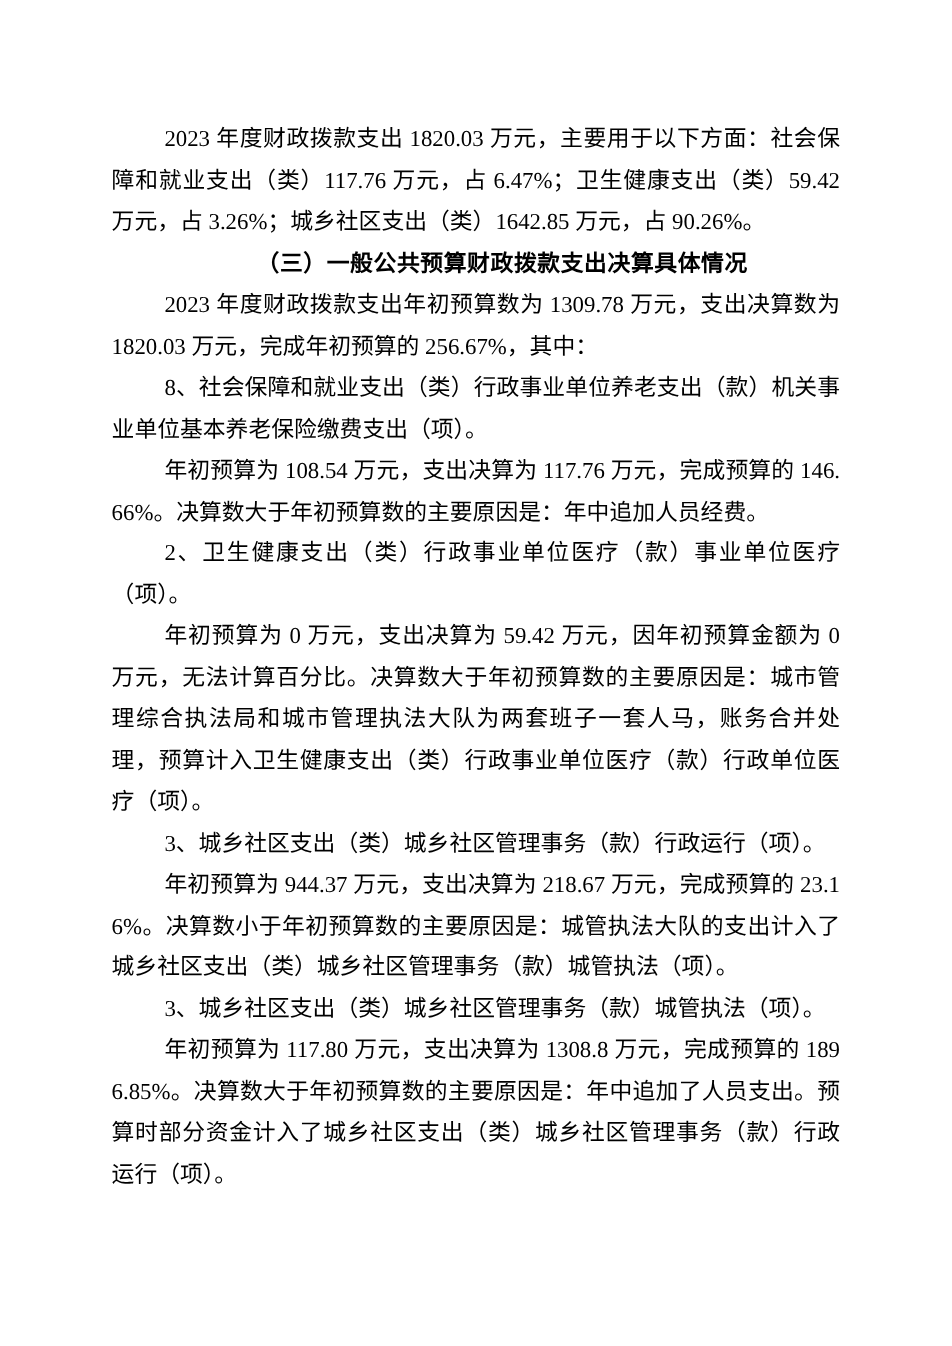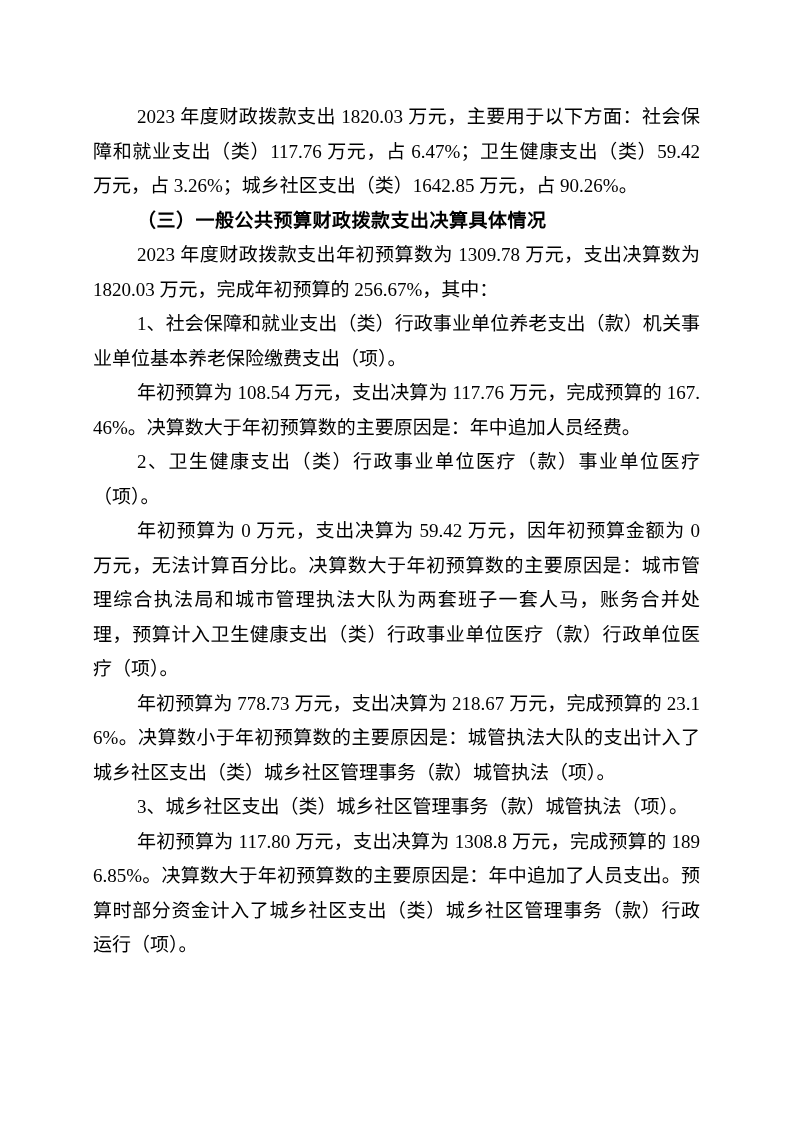--- a/index.html
+++ b/index.html
@@ -25,35 +25,36 @@
     padding: 0;
     font-family: "Liberation Serif", "DejaVu Serif", serif;
     font-size: 19px;
     line-height: 34.5px;
     color: #000000;
     text-align: justify;
     text-indent: 44px;
     word-break: break-all;
   }
   .para.heading {
-    font-family: Liberation Sans, sans-serif;
+    font-family: Liberation Mono, monospace;
     font-weight: 700;
-    text-align: left;
+    text-align: center;
     letter-spacing: 0.5px;
   }
 </style>
 </head>
 <body>
 
 <div class="page">
   <div class="content">
     <p class="para">2023 年度财政拨款支出 1820.03 万元，主要用于以下方面：社会保障和就业支出（类）117.76 万元，占 6.47%；卫生健康支出（类）59.42 万元，占 3.26%；城乡社区支出（类）1642.85 万元，占 90.26%。</p>
     <p class="para heading">（三）一般公共预算财政拨款支出决算具体情况</p>
     <p class="para">2023 年度财政拨款支出年初预算数为 1309.78 万元，支出决算数为 1820.03 万元，完成年初预算的 256.67%，其中：</p>
-    <p class="para">1、社会保障和就业支出（类）行政事业单位养老支出（款）机关事业单位基本养老保险缴费支出（项）。</p>
-    <p class="para">年初预算为 108.54 万元，支出决算为 117.76 万元，完成预算的 167.46%。决算数大于年初预算数的主要原因是：年中追加人员经费。</p>
+    <p class="para">8、社会保障和就业支出（类）行政事业单位养老支出（款）机关事业单位基本养老保险缴费支出（项）。</p>
+    <p class="para">年初预算为 108.54 万元，支出决算为 117.76 万元，完成预算的 146.66%。决算数大于年初预算数的主要原因是：年中追加人员经费。</p>
     <p class="para">2、卫生健康支出（类）行政事业单位医疗（款）事业单位医疗（项）。</p>
     <p class="para">年初预算为 0 万元，支出决算为 59.42 万元，因年初预算金额为 0 万元，无法计算百分比。决算数大于年初预算数的主要原因是：城市管理综合执法局和城市管理执法大队为两套班子一套人马，账务合并处理，预算计入卫生健康支出（类）行政事业单位医疗（款）行政单位医疗（项）。</p>
-    <p class="para">年初预算为 778.73 万元，支出决算为 218.67 万元，完成预算的 23.16%。决算数小于年初预算数的主要原因是：城管执法大队的支出计入了城乡社区支出（类）城乡社区管理事务（款）城管执法（项）。</p>
+    <p class="para">3、城乡社区支出（类）城乡社区管理事务（款）行政运行（项）。</p>
+    <p class="para">年初预算为 944.37 万元，支出决算为 218.67 万元，完成预算的 23.16%。决算数小于年初预算数的主要原因是：城管执法大队的支出计入了城乡社区支出（类）城乡社区管理事务（款）城管执法（项）。</p>
     <p class="para">3、城乡社区支出（类）城乡社区管理事务（款）城管执法（项）。</p>
     <p class="para">年初预算为 117.80 万元，支出决算为 1308.8 万元，完成预算的 1896.85%。决算数大于年初预算数的主要原因是：年中追加了人员支出。预算时部分资金计入了城乡社区支出（类）城乡社区管理事务（款）行政运行（项）。</p>
   </div>
 </div>
 
 </body></html>

